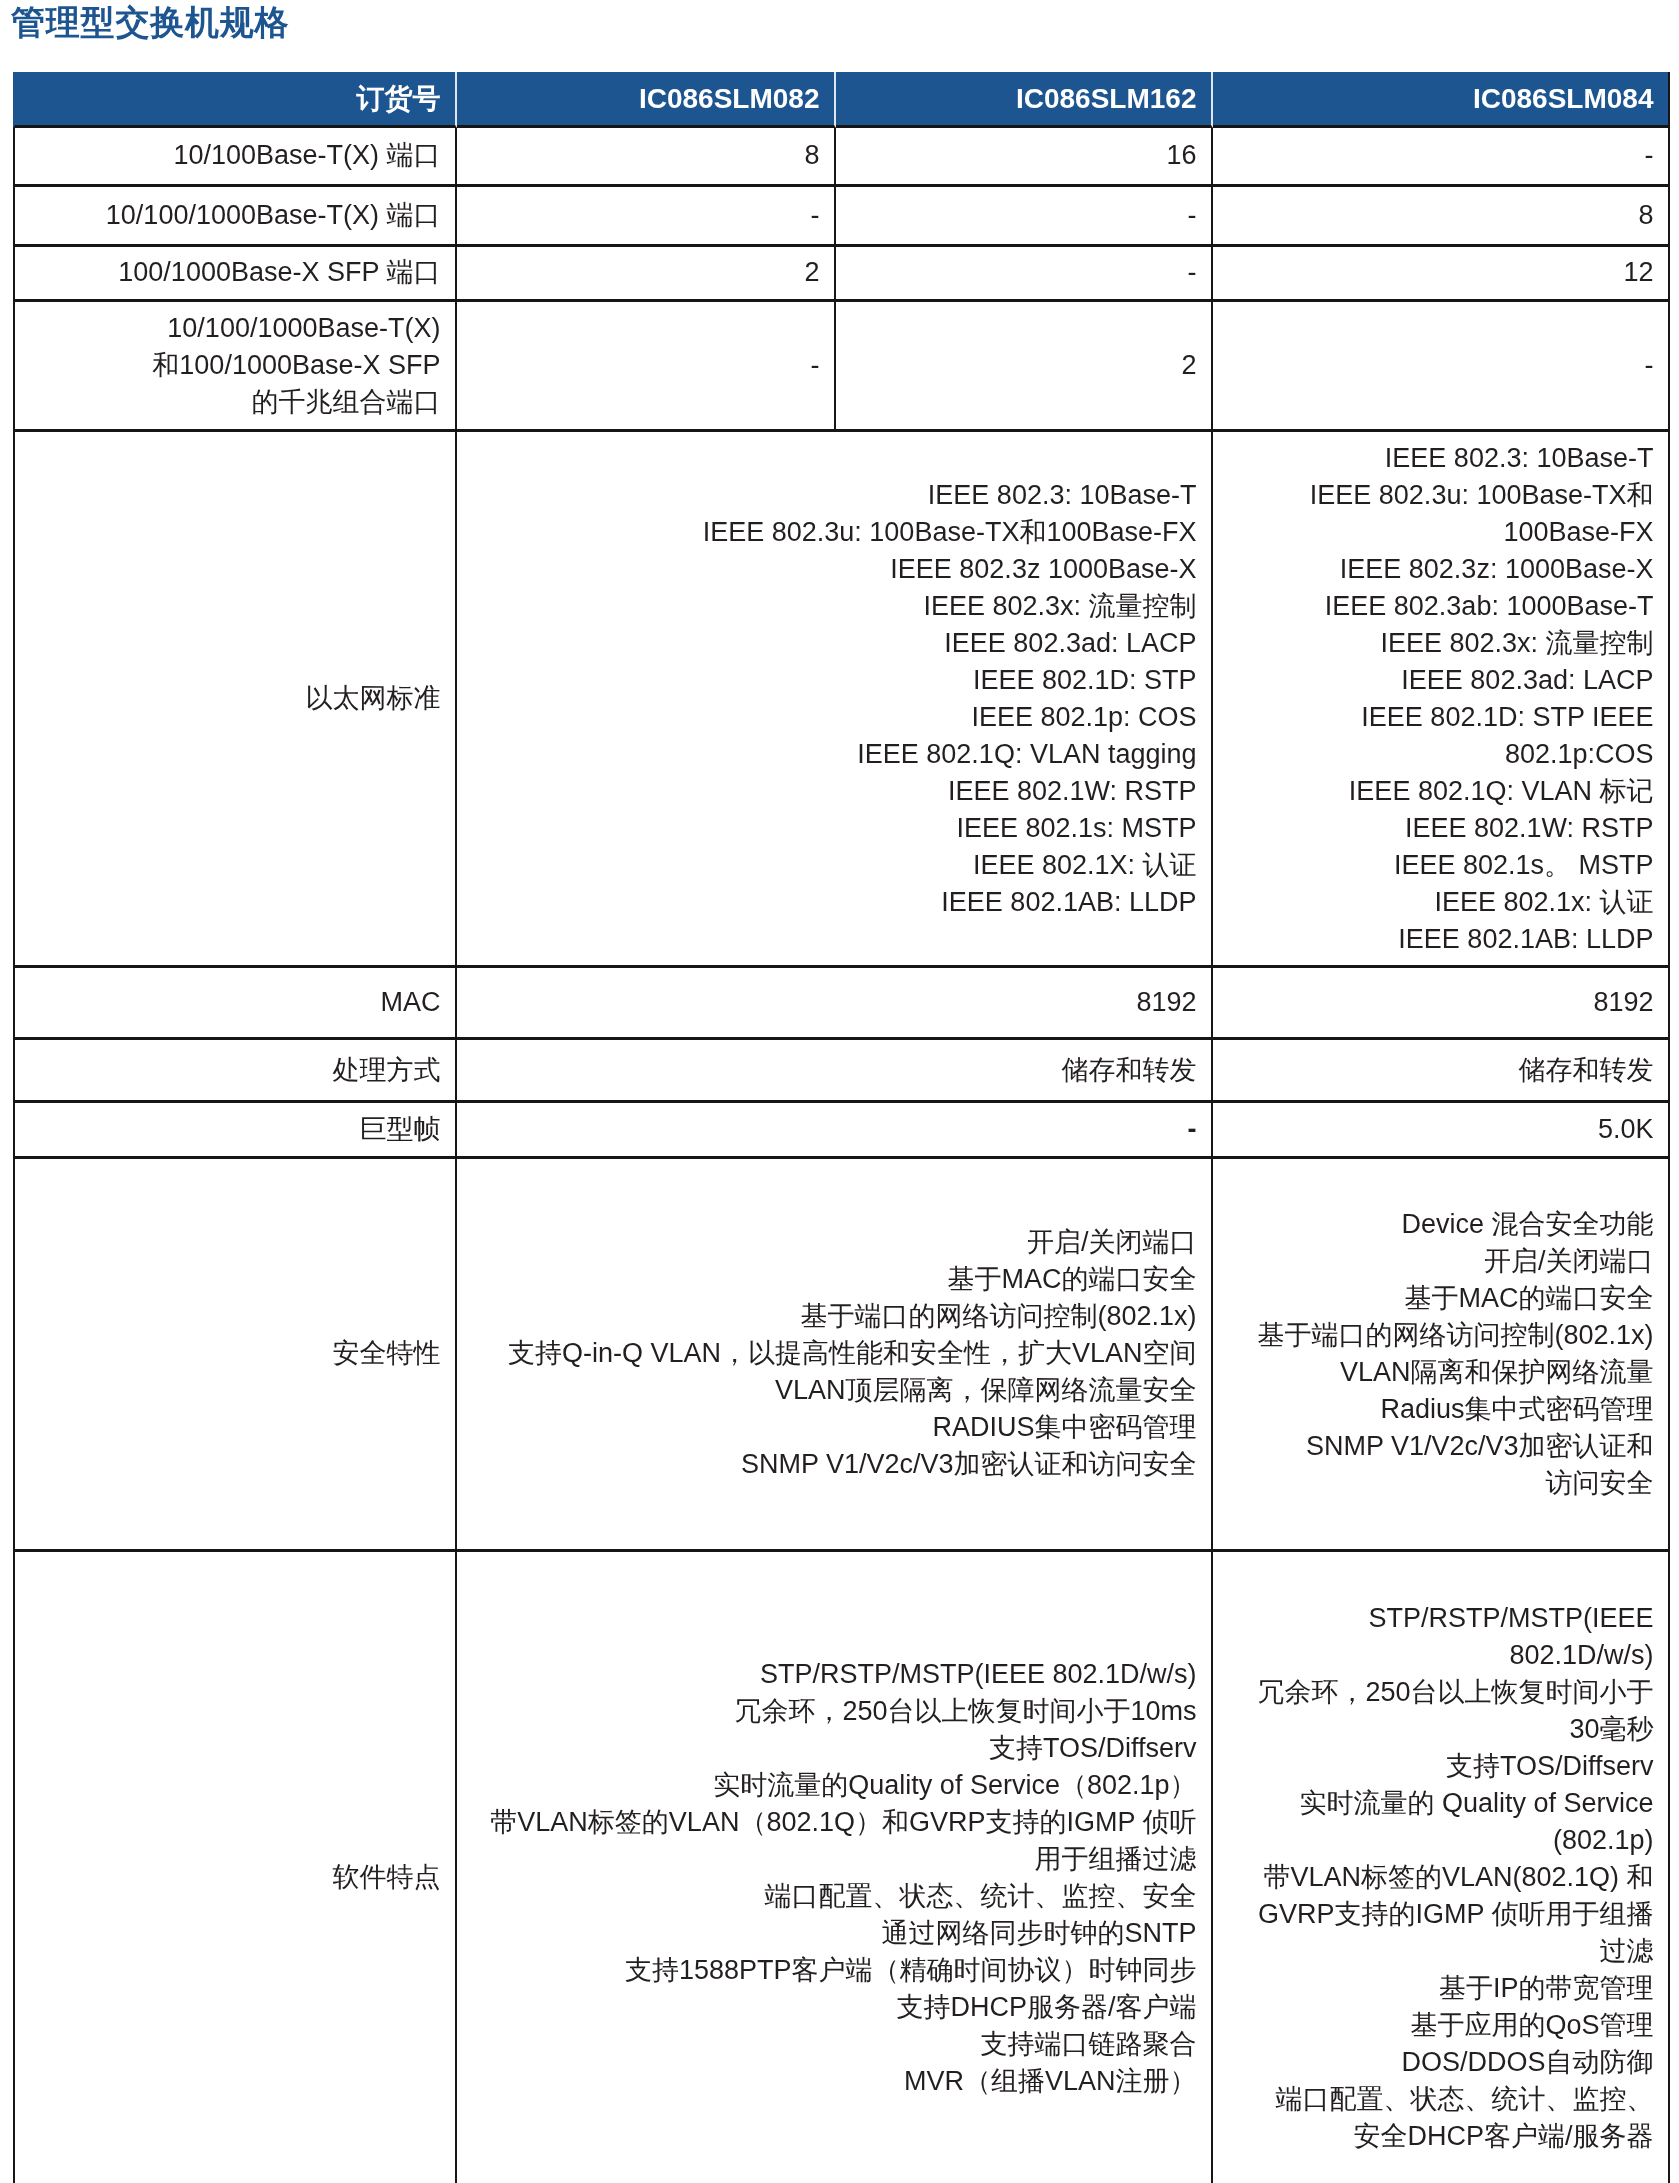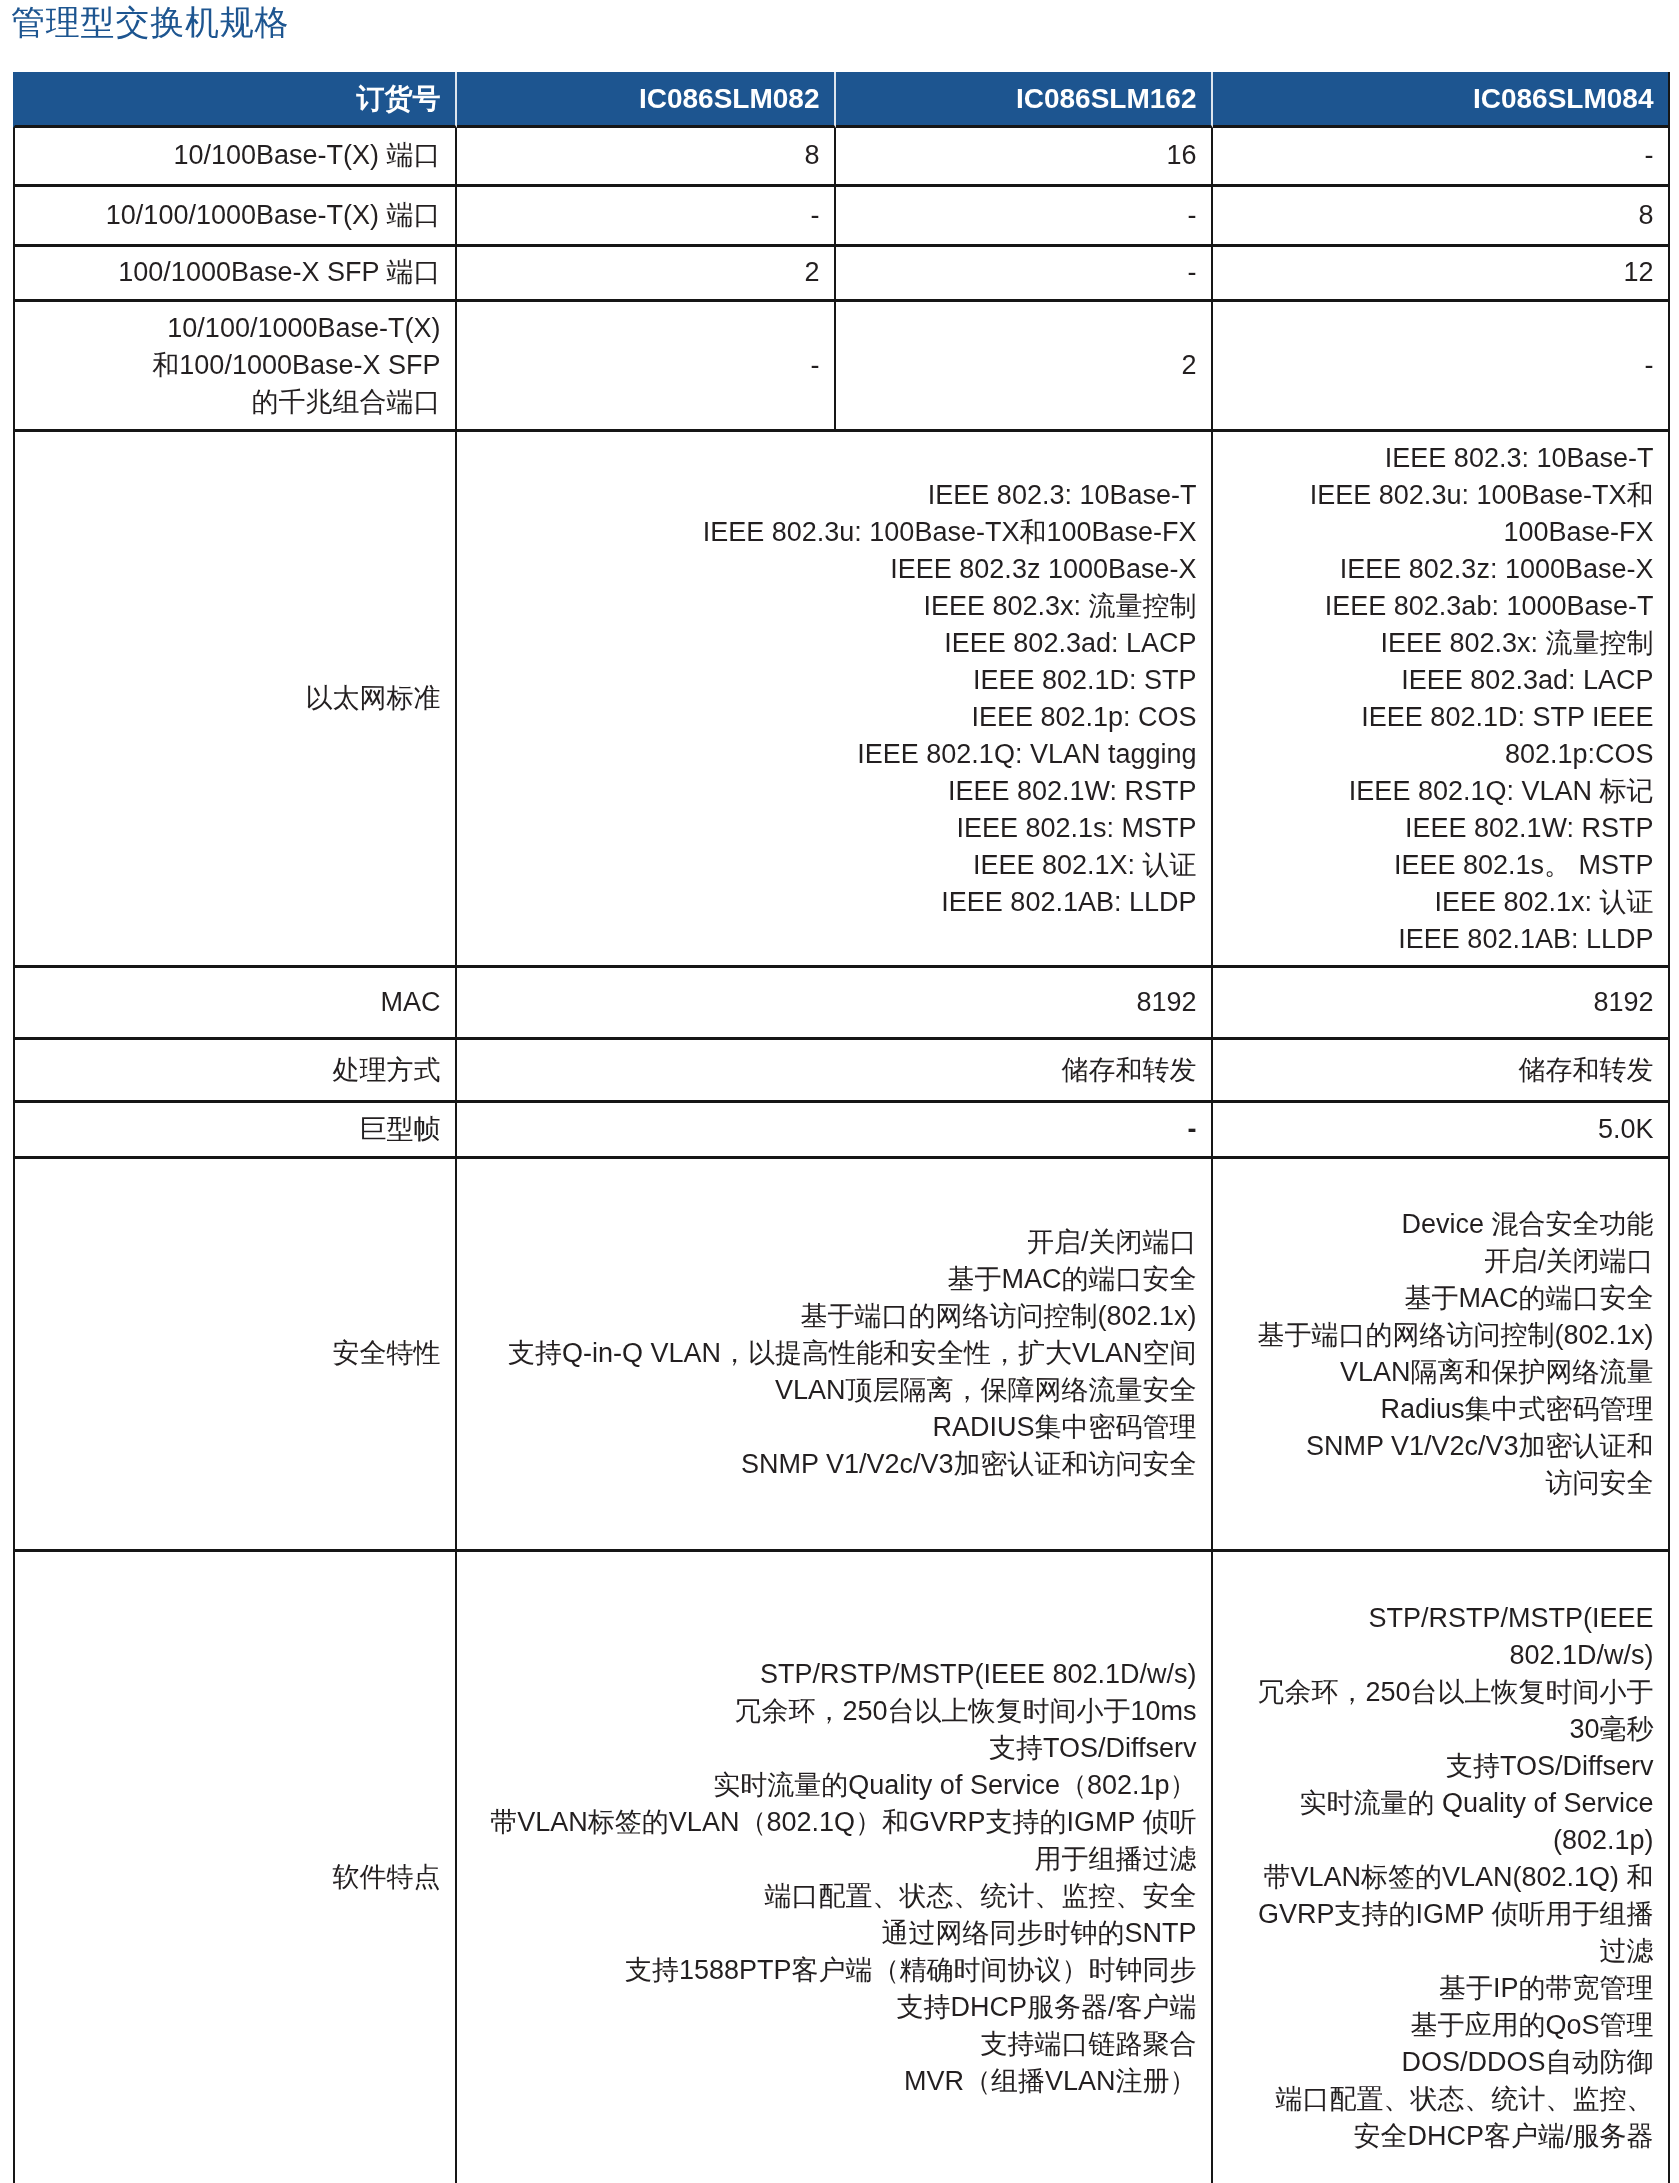--- a/index.html
+++ b/index.html
@@ -12,21 +12,21 @@
     color: #231f20;
     position: relative;
   }
   .page-title {
     position: absolute;
     left: 11px;
     top: 0px;
     margin: 0;
     font-size: 34px;
     line-height: 45px;
-    font-weight: normal;
+    font-weight: bold;
     color: #1d5590;
     letter-spacing: 0.8px;
   }
   table.spec {
     position: absolute;
     left: 12.5px;
     top: 72px;
     width: 1657px;
     border-collapse: separate;
     border-spacing: 0;

